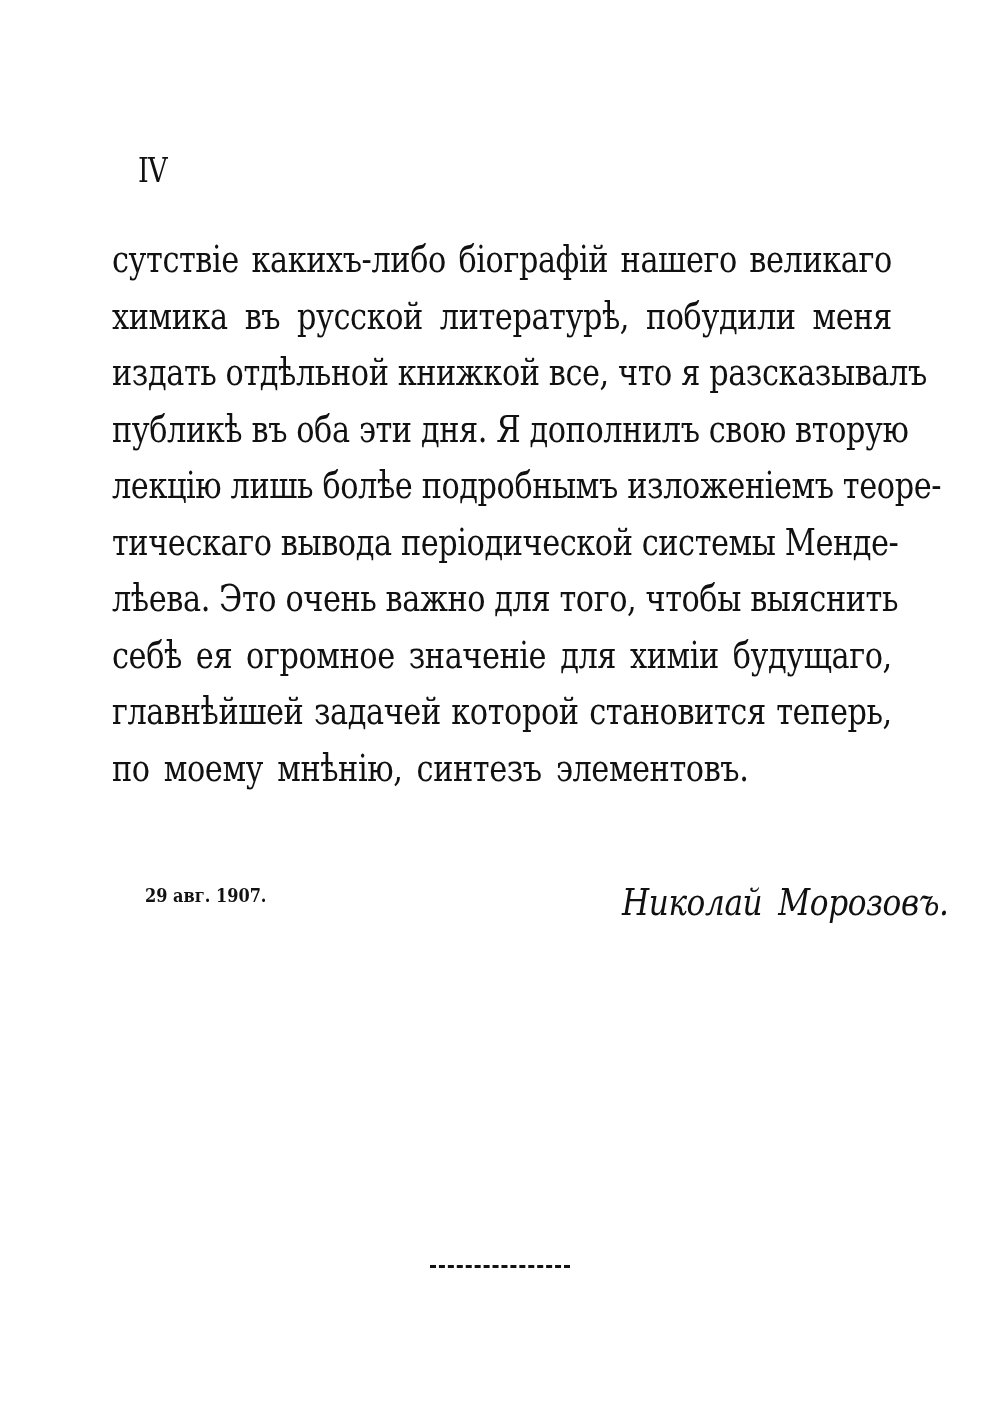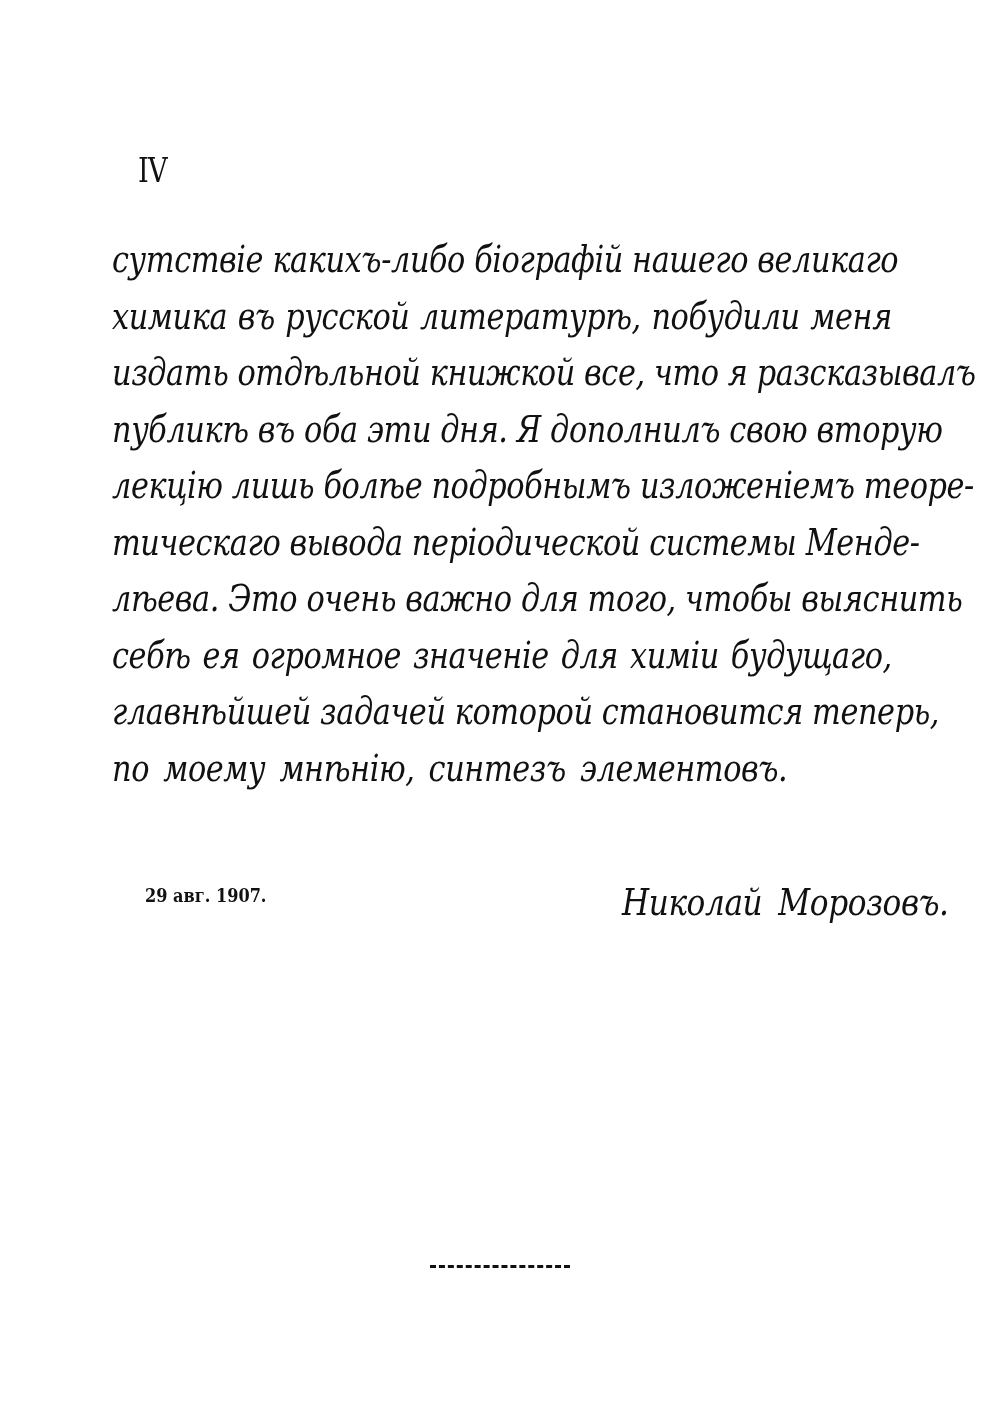--- a/index.html
+++ b/index.html
@@ -23,21 +23,20 @@
       line-height: 40px;
       letter-spacing: -1px;
       transform: scaleX(0.8);
       transform-origin: left top;
     }
     .body-text {
       position: absolute;
       left: 112px;
       top: 232px;
       width: 780px;
-      font-style: italic;
     }
     .line {
       display: block;
       height: 56.5px;
       line-height: 56.5px;
       font-size: 37px;
       white-space: nowrap;
       text-align: justify;
       text-align-last: justify;
       letter-spacing: -0.5px;

